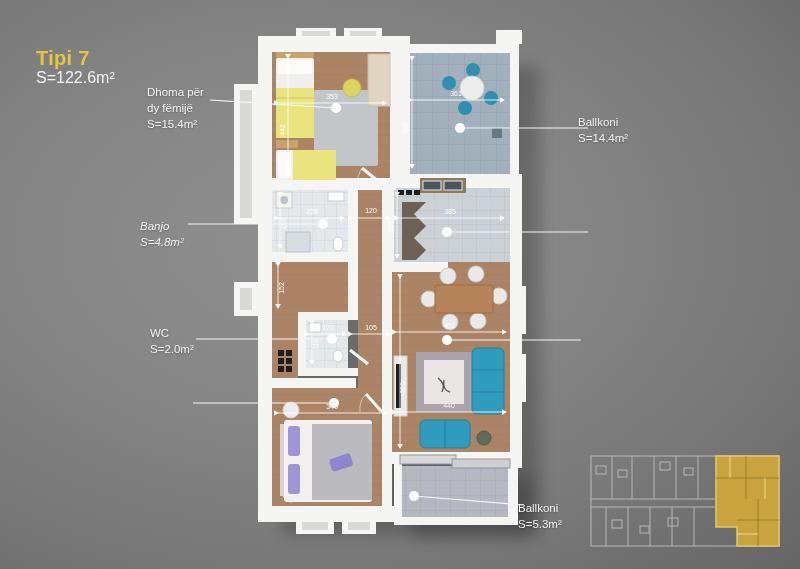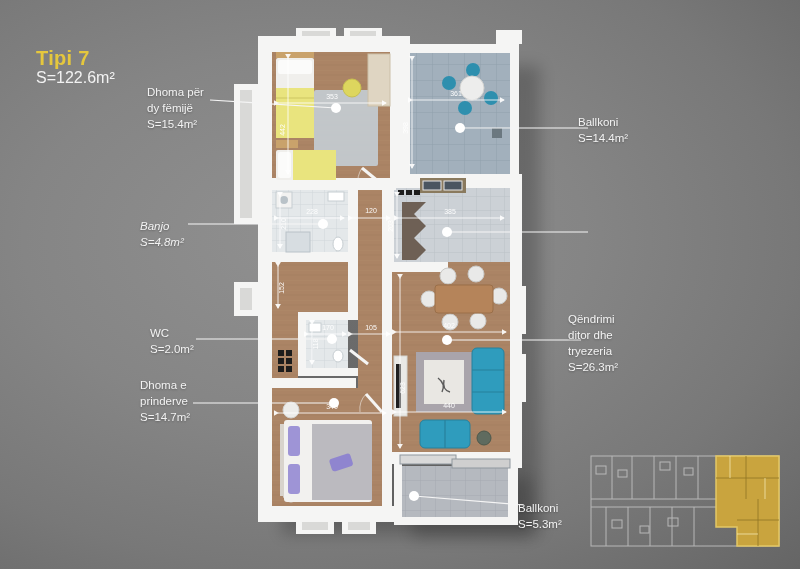--- a/index.html
+++ b/index.html
@@ -334,37 +334,26 @@
   <div class="room-label" style="left:140px;top:218px;font-style:italic;">
     <div class="name">Banjo</div>
     <div class="area">S=4.8m²</div>
   </div>
 
   <div class="room-label" style="left:150px;top:325px;">
     <div class="name">WC</div>
     <div class="area">S=2.0m²</div>
   </div>
 
-  <div class="room-label" style="left:140px;top:377px;">
-    <div class="name">Dhoma e
-prinderve</div>
-    <div class="area">S=14.7m²</div>
-  </div>
 
   <div class="room-label center" style="left:578px;top:114px;width:80px;">
     <div class="name">Ballkoni</div>
     <div class="area">S=14.4m²</div>
   </div>
 
 
-  <div class="room-label center" style="left:568px;top:311px;width:84px;">
-    <div class="name">Qëndrimi
-ditor dhe
-tryezeria</div>
-    <div class="area">S=26.3m²</div>
-  </div>
 
   <div class="room-label center" style="left:518px;top:500px;width:84px;">
     <div class="name">Ballkoni</div>
     <div class="area">S=5.3m²</div>
   </div>
 
 </div>
 
 </body></html>

